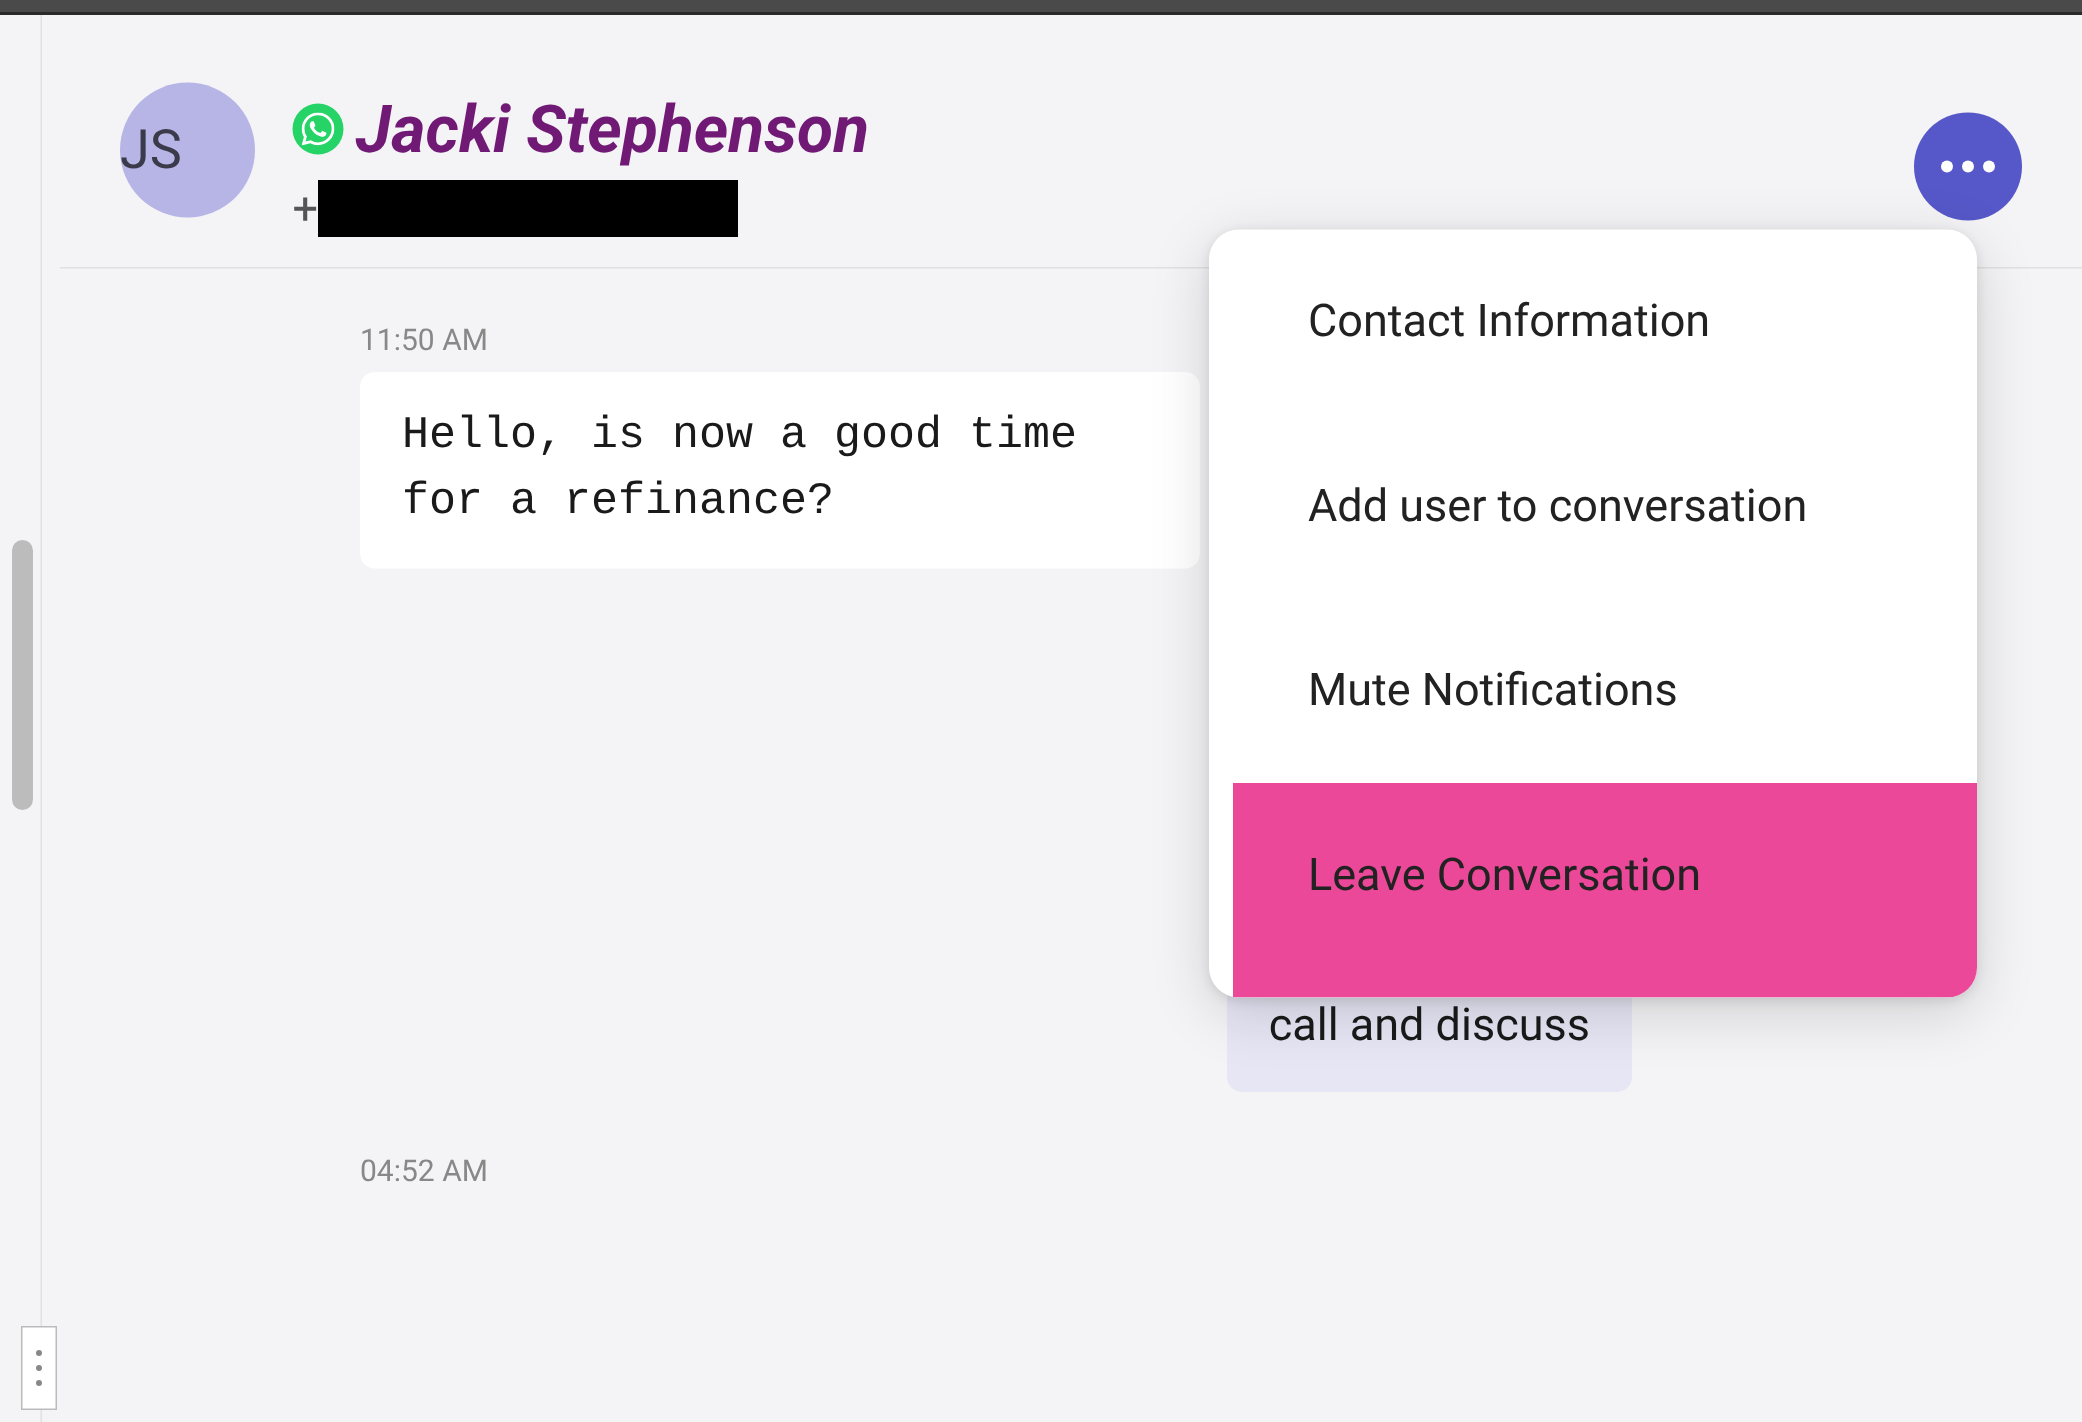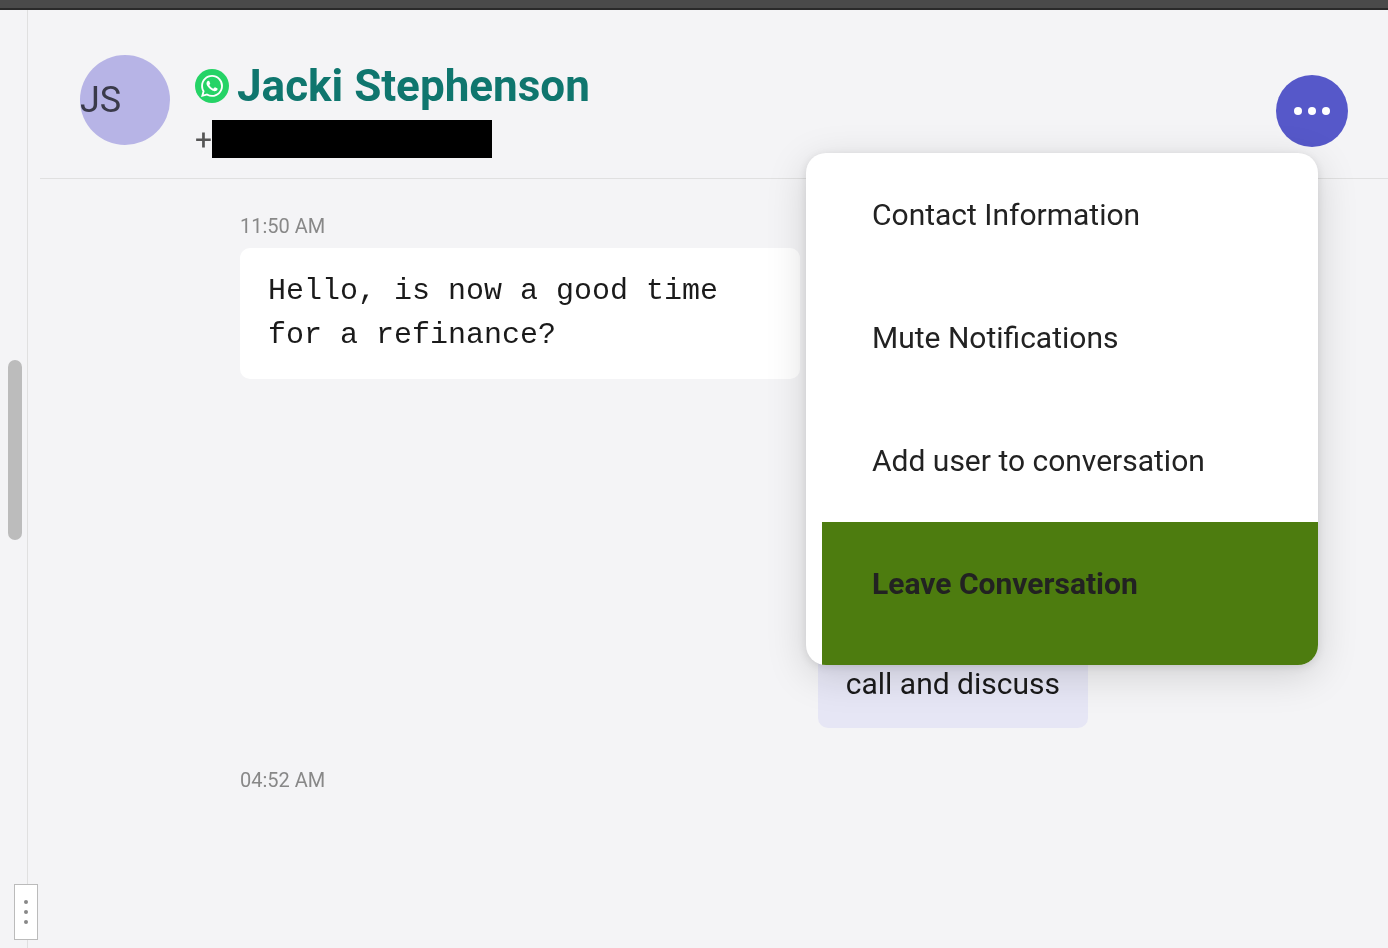--- a/index.html
+++ b/index.html
@@ -88,21 +88,22 @@
       flex-shrink: 0;
     }
     .whatsapp-icon svg {
       width: 22px;
       height: 22px;
       fill: white;
     }
     .contact-name {
       font-size: 44px;
       font-weight: 700;
-      color: #0f766e;
+      color: #701a75;
+      font-style: italic;
     }
     .phone-row {
       display: flex;
       align-items: center;
       margin-top: 8px;
       font-size: 30px;
       color: #555;
     }
     .phone-prefix {
       margin-right: 0;
@@ -188,23 +189,22 @@
       z-index: 100;
     }
     .dropdown-item {
       padding: 44px 50px;
       font-size: 30px;
       color: #222;
       cursor: pointer;
       margin-left: 16px;
     }
     .dropdown-item.hovered {
-      background: #4d7c0f;
+      background: #ec4899;
       padding-bottom: 64px;
-      font-weight: bold;
     }
     .bottom-handle {
       position: absolute;
       left: 14px;
       bottom: 8px;
       width: 24px;
       height: 56px;
       border: 1px solid #bbb;
       background: white;
       display: flex;
@@ -274,24 +274,24 @@
 
     <div class="timestamp">04:52 AM</div>
   </div>
 </div>
 
 <div class="dropdown-menu">
   <div class="dropdown-item">
     <span>Contact Information</span>
   </div>
   <div class="dropdown-item">
+    <span>Add user to conversation</span>
+  </div>
+  <div class="dropdown-item">
     <span>Mute Notifications</span>
-  </div>
-  <div class="dropdown-item">
-    <span>Add user to conversation</span>
   </div>
   <div class="dropdown-item hovered">
     <span>Leave Conversation</span>
   </div>
 </div>
 
 <div class="bottom-handle">
   <span></span>
     <span></span>
     <span></span>

